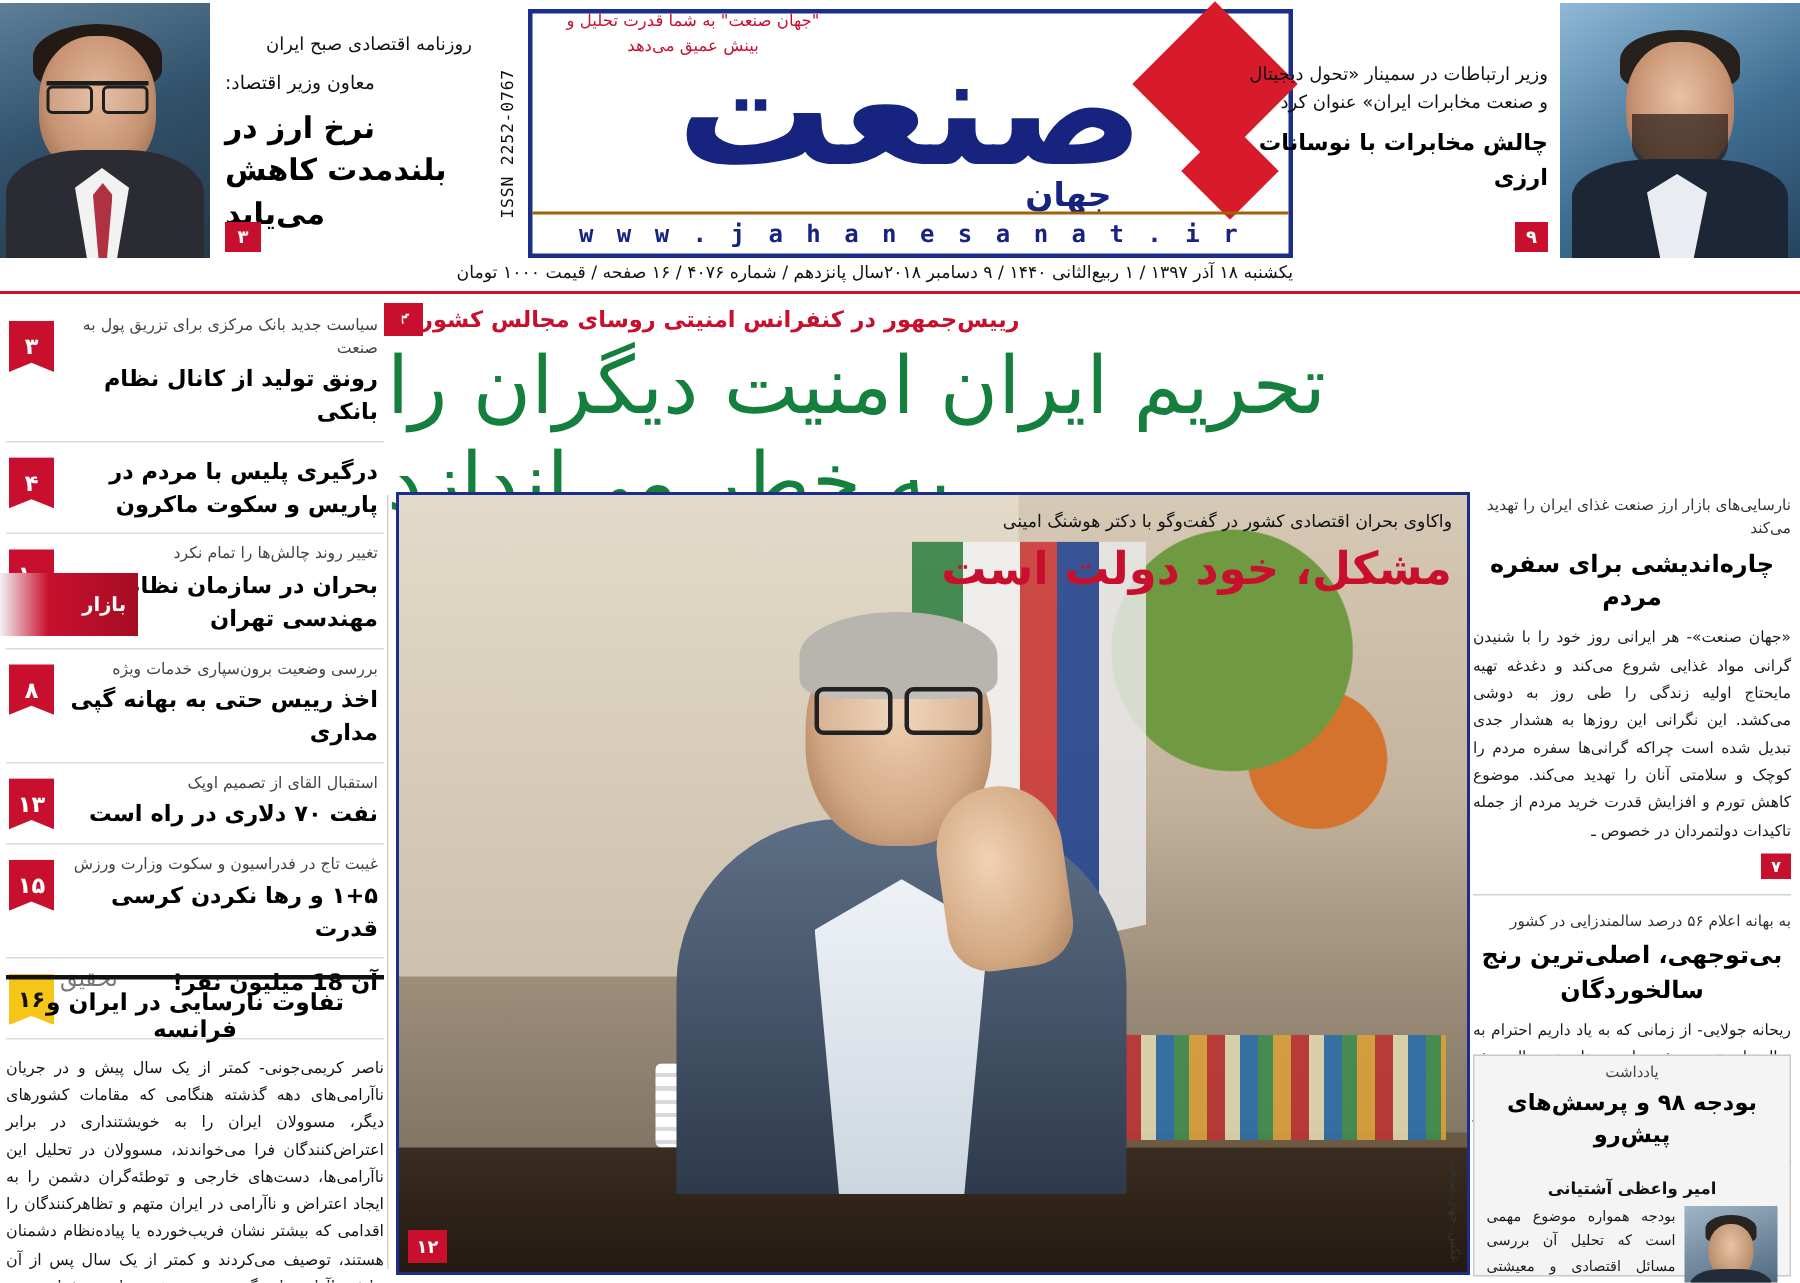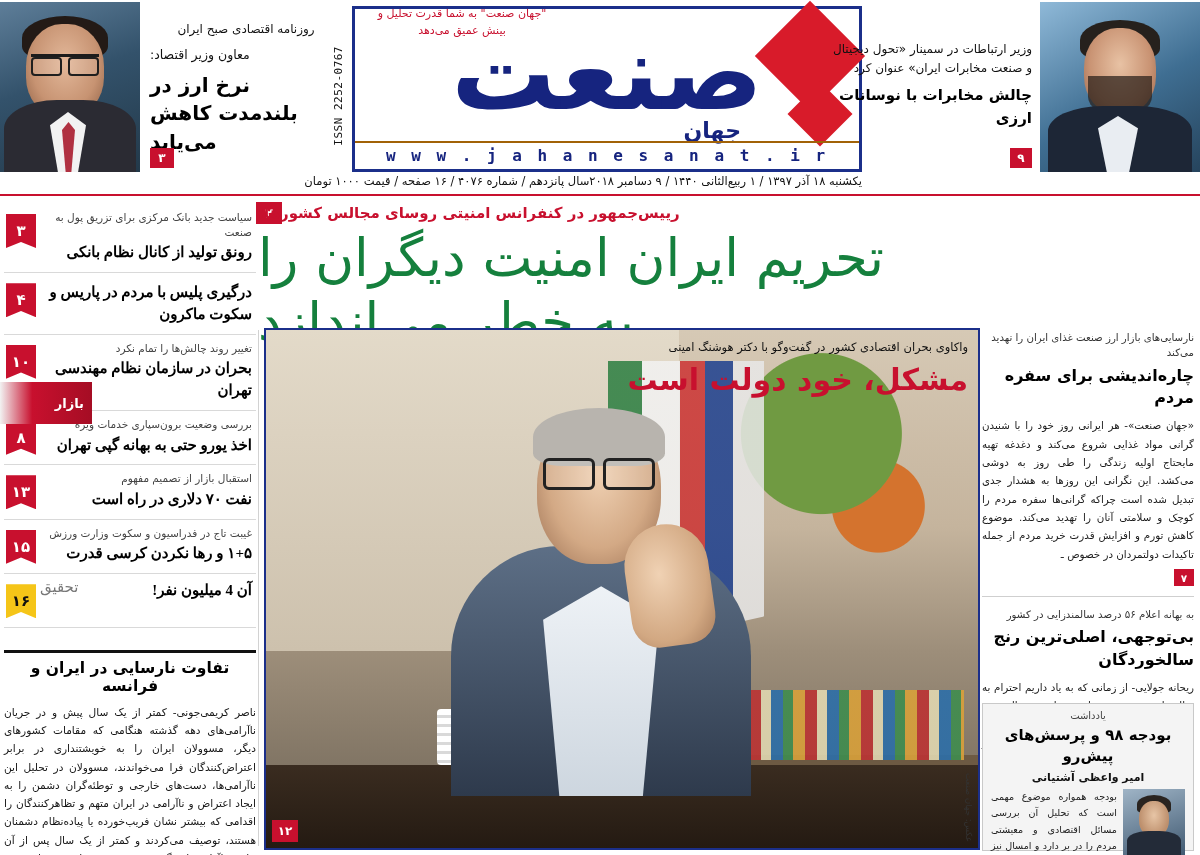--- a/index.html
+++ b/index.html
@@ -222,21 +222,20 @@
     position: relative; padding: 6px 4px 8px 38px; direction: rtl;
     border-bottom: 1px solid #d9d9d9; min-height: 54px;
   }
   .news-item .kicker {
     font-size: 10.5px; color: #444; text-align: right; line-height: 1.4;
     margin-bottom: 3px;
   }
   .news-item .title {
     font-size: 15px; font-weight: bold; color: #000; text-align: right;
     line-height: 1.45;
-    font-family: Liberation Serif, serif;
   }
   .news-item .pg {
     position: absolute; left: 2px; top: 10px;
     width: 30px; height: 34px; background: #c8102e; color: #fff;
     font-size: 15px; font-weight: bold;
     display: flex; align-items: center; justify-content: center;
     clip-path: polygon(0 0, 100% 0, 100% 100%, 50% 82%, 0 100%);
   }
   .news-item .pg.yellow { background: #f5c518; color: #111; }
   .news-item .tagline {
@@ -386,21 +385,21 @@
 
   
   .rightcol {
     position: absolute; right: 6px; top: 330px; width: 212px; direction: rtl;
   }
   .rc-kicker {
     font-size: 10.2px; color: #333; text-align: right; line-height: 1.5;
     margin-bottom: 4px;
   }
   .rc-title {
-    font-size: 16px; font-weight: bold; color: #000; 
+    font-size: 16px; font-weight: bold; color: #000; text-align: center;
     line-height: 1.4; margin-bottom: 7px;
   }
   .rc-body {
     font-size: 10.3px; line-height: 1.78; text-align: justify; color: #1a1a1a;
   }
   .rc-pg {
     display: inline-flex; width: 20px; height: 17px; background: #c8102e;
     color: #fff; font-size: 10.5px; font-weight: bold;
     align-items: center; justify-content: center; margin-top: 6px;
   }
@@ -420,21 +419,21 @@
   }
   .notebox .label {
     font-size: 10px; color: #444; text-align: center; margin-bottom: 4px;
   }
   .notebox .title {
     font-size: 15px; font-weight: bold; text-align: center; color: #000;
     line-height: 1.4;
   }
   .notebox .author {
     font-size: 11px; font-weight: bold; text-align: center; color: #111;
-    margin-top: 4px; margin-bottom: 5px;
+    margin-top: 19px; margin-bottom: 5px;
   }
   .notebox .row { display: flex; gap: 6px; }
   .notebox .txt {
     font-size: 9.6px; line-height: 1.7; text-align: justify; color: #1a1a1a;
     flex: 1;
   }
   .notebox .thumb {
     width: 62px; height: 66px; flex: none;
     background: linear-gradient(160deg,#9fb4c6 0%, #415a72 100%);
     position: relative; overflow: hidden;
@@ -540,39 +539,39 @@
 
     <div class="news-item">
       <div class="pg">۱۰</div>
       <div class="kicker">تغییر روند چالش‌ها را تمام نکرد</div>
       <div class="title">بحران در سازمان نظام مهندسی تهران</div>
     </div>
 
     <div class="news-item" style="position:relative;">
       <div class="pg">۸</div>
       <div class="kicker">بررسی وضعیت برون‌سپاری خدمات ویژه</div>
-      <div class="title">اخذ یورو حتی به بهانه گپی تهران</div>
+      <div class="title">اخذ رییس حتی به بهانه گپی مداری</div>
     </div>
 
     <div class="news-item">
       <div class="pg">۱۳</div>
-      <div class="kicker">استقبال بازار از تصمیم مفهوم</div>
+      <div class="kicker">استقبال القای از تصمیم اوپک</div>
       <div class="title">نفت ۷۰ دلاری در راه است</div>
     </div>
 
     <div class="news-item">
       <div class="pg">۱۵</div>
       <div class="kicker">غیبت تاج در فدراسیون و سکوت وزارت ورزش</div>
       <div class="title">۱+۵ و رها نکردن کرسی قدرت</div>
     </div>
 
     <div class="news-item">
       <div class="pg yellow">۱۶</div>
       <div class="tagline">تحقیق</div>
-      <div class="title">آن 4 میلیون نفر!</div>
+      <div class="title">آن 18 میلیون نفر!</div>
     </div>
 
     <div class="ad-strip">بازار</div>
   </div>
 
   <div class="opinion">
     <div class="title">تفاوت نارسایی در ایران و فرانسه</div>
     <div class="body">ناصر کریمی‌جونی- کمتر از یک سال پیش و در جریان ناآرامی‌های دهه گذشته هنگامی که مقامات کشورهای دیگر، مسوولان ایران را به خویشتنداری در برابر اعتراض‌کنندگان فرا می‌خواندند، مسوولان در تحلیل این ناآرامی‌ها، دست‌های خارجی و توطئه‌گران دشمن را به ایجاد اعتراض و ناآرامی در ایران متهم و تظاهرکنندگان را اقدامی که بیشتر نشان فریب‌خورده یا پیاده‌نظام دشمنان هستند، توصیف می‌کردند و کمتر از یک سال پس از آن حادثه ناآرامی‌های گسترده و خشونت‌بار در فرانسه در حال وقوع است و بروز جنبه‌های جدیدی از این تظاهرات‌ها و اعتراض‌های خیابانی در معرض دید افکار عمومی جهان به نمایش درمی‌آید. در این میان تفاوت‌های قابل‌توجهی میان نحوه</div>
   </div>
 

